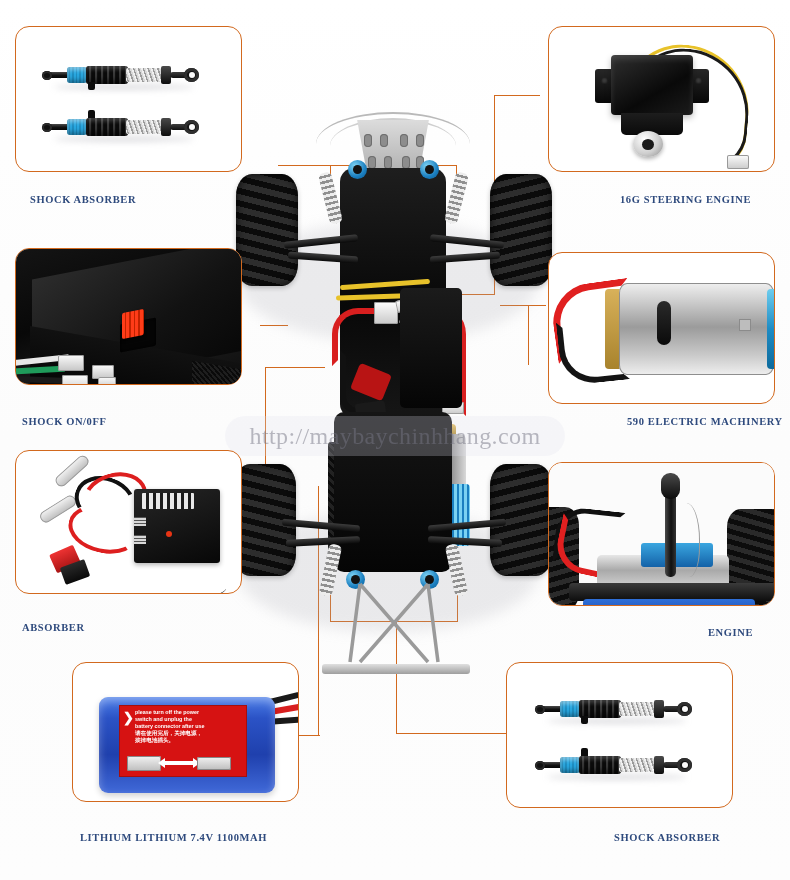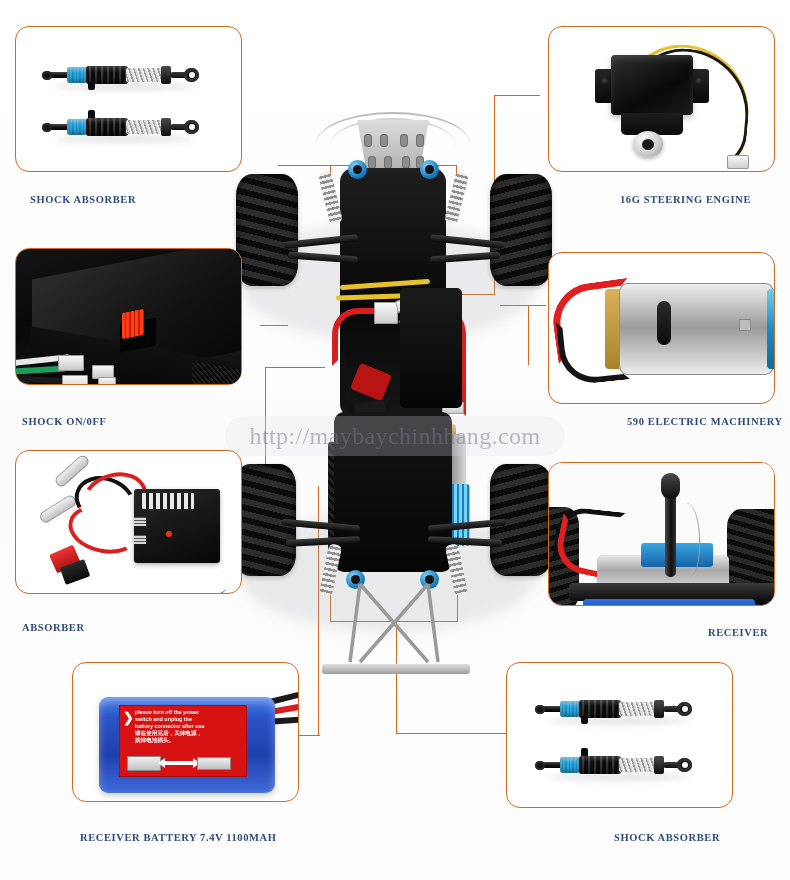--- a/index.html
+++ b/index.html
@@ -460,21 +460,21 @@
         <div class="an-wR"></div>
       <div class="an-motor"></div>
         <div class="an-bluemt"></div>
       <div class="an-tube"></div>
       <div class="an-cap"></div>
         <div class="an-wire"></div>
       <div class="an-chassis"></div>
         <div class="an-blue-bot"></div>
     </div>
   </div>
-  <div class="cap" style="left:708px;top:627px;">RECEIVER</div>
+  <div class="cap" style="left:708px;top:627px;">ENGINE</div>
 
   <div class="box" style="left:72px;top:662px;width:227px;height:140px;">
     <div class="ph">
       <div class="bt-wires">
         <div style="position:absolute;left:0;top:4px;width:66px;height:6px;border-radius:3px;background:#1a1a1a;transform:rotate(-14deg);"></div>
         <div style="position:absolute;left:0;top:16px;width:64px;height:6px;border-radius:3px;background:#d81f1f;transform:rotate(-10deg);"></div>
         <div style="position:absolute;left:2px;top:28px;width:60px;height:6px;border-radius:3px;background:#1a1a1a;transform:rotate(-4deg);"></div>
       </div>
       <div class="bt-body"></div>
       <div class="bt-label">
@@ -485,21 +485,21 @@
         <div class="bt-cn">请在使用完后，关掉电源，</div>
         <div class="bt-cn">拔掉电池插头。</div>
         <div class="bt-pic">
           <div class="bt-plugA"></div>
             <div class="bt-dbl"></div>
             <div class="bt-plugB"></div>
         </div>
       </div>
     </div>
   </div>
-  <div class="cap" style="left:80px;top:832px;">RECEIVER BATTERY 7.4V 1100MAH</div>
+  <div class="cap" style="left:80px;top:832px;">LITHIUM LITHIUM 7.4V 1100MAH</div>
 
   <div class="box" style="left:506px;top:662px;width:227px;height:146px;">
     <div class="ph">
       <div class="shock" style="left:34px;top:36px;width:156px;">
         <div class="sh-shadow"></div>
           <div class="sh-rodL"></div>
           <div class="sh-eyeL"></div>
         <div class="sh-blue"></div>
           <div class="sh-body"></div>
           <div class="sh-tab"></div>

